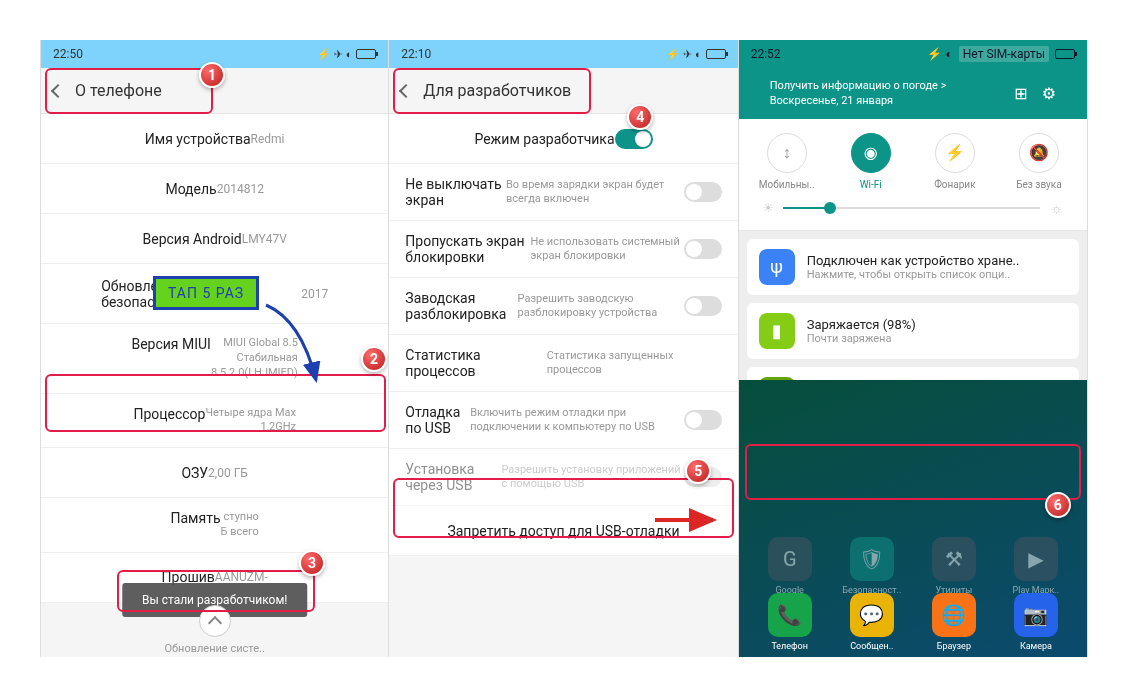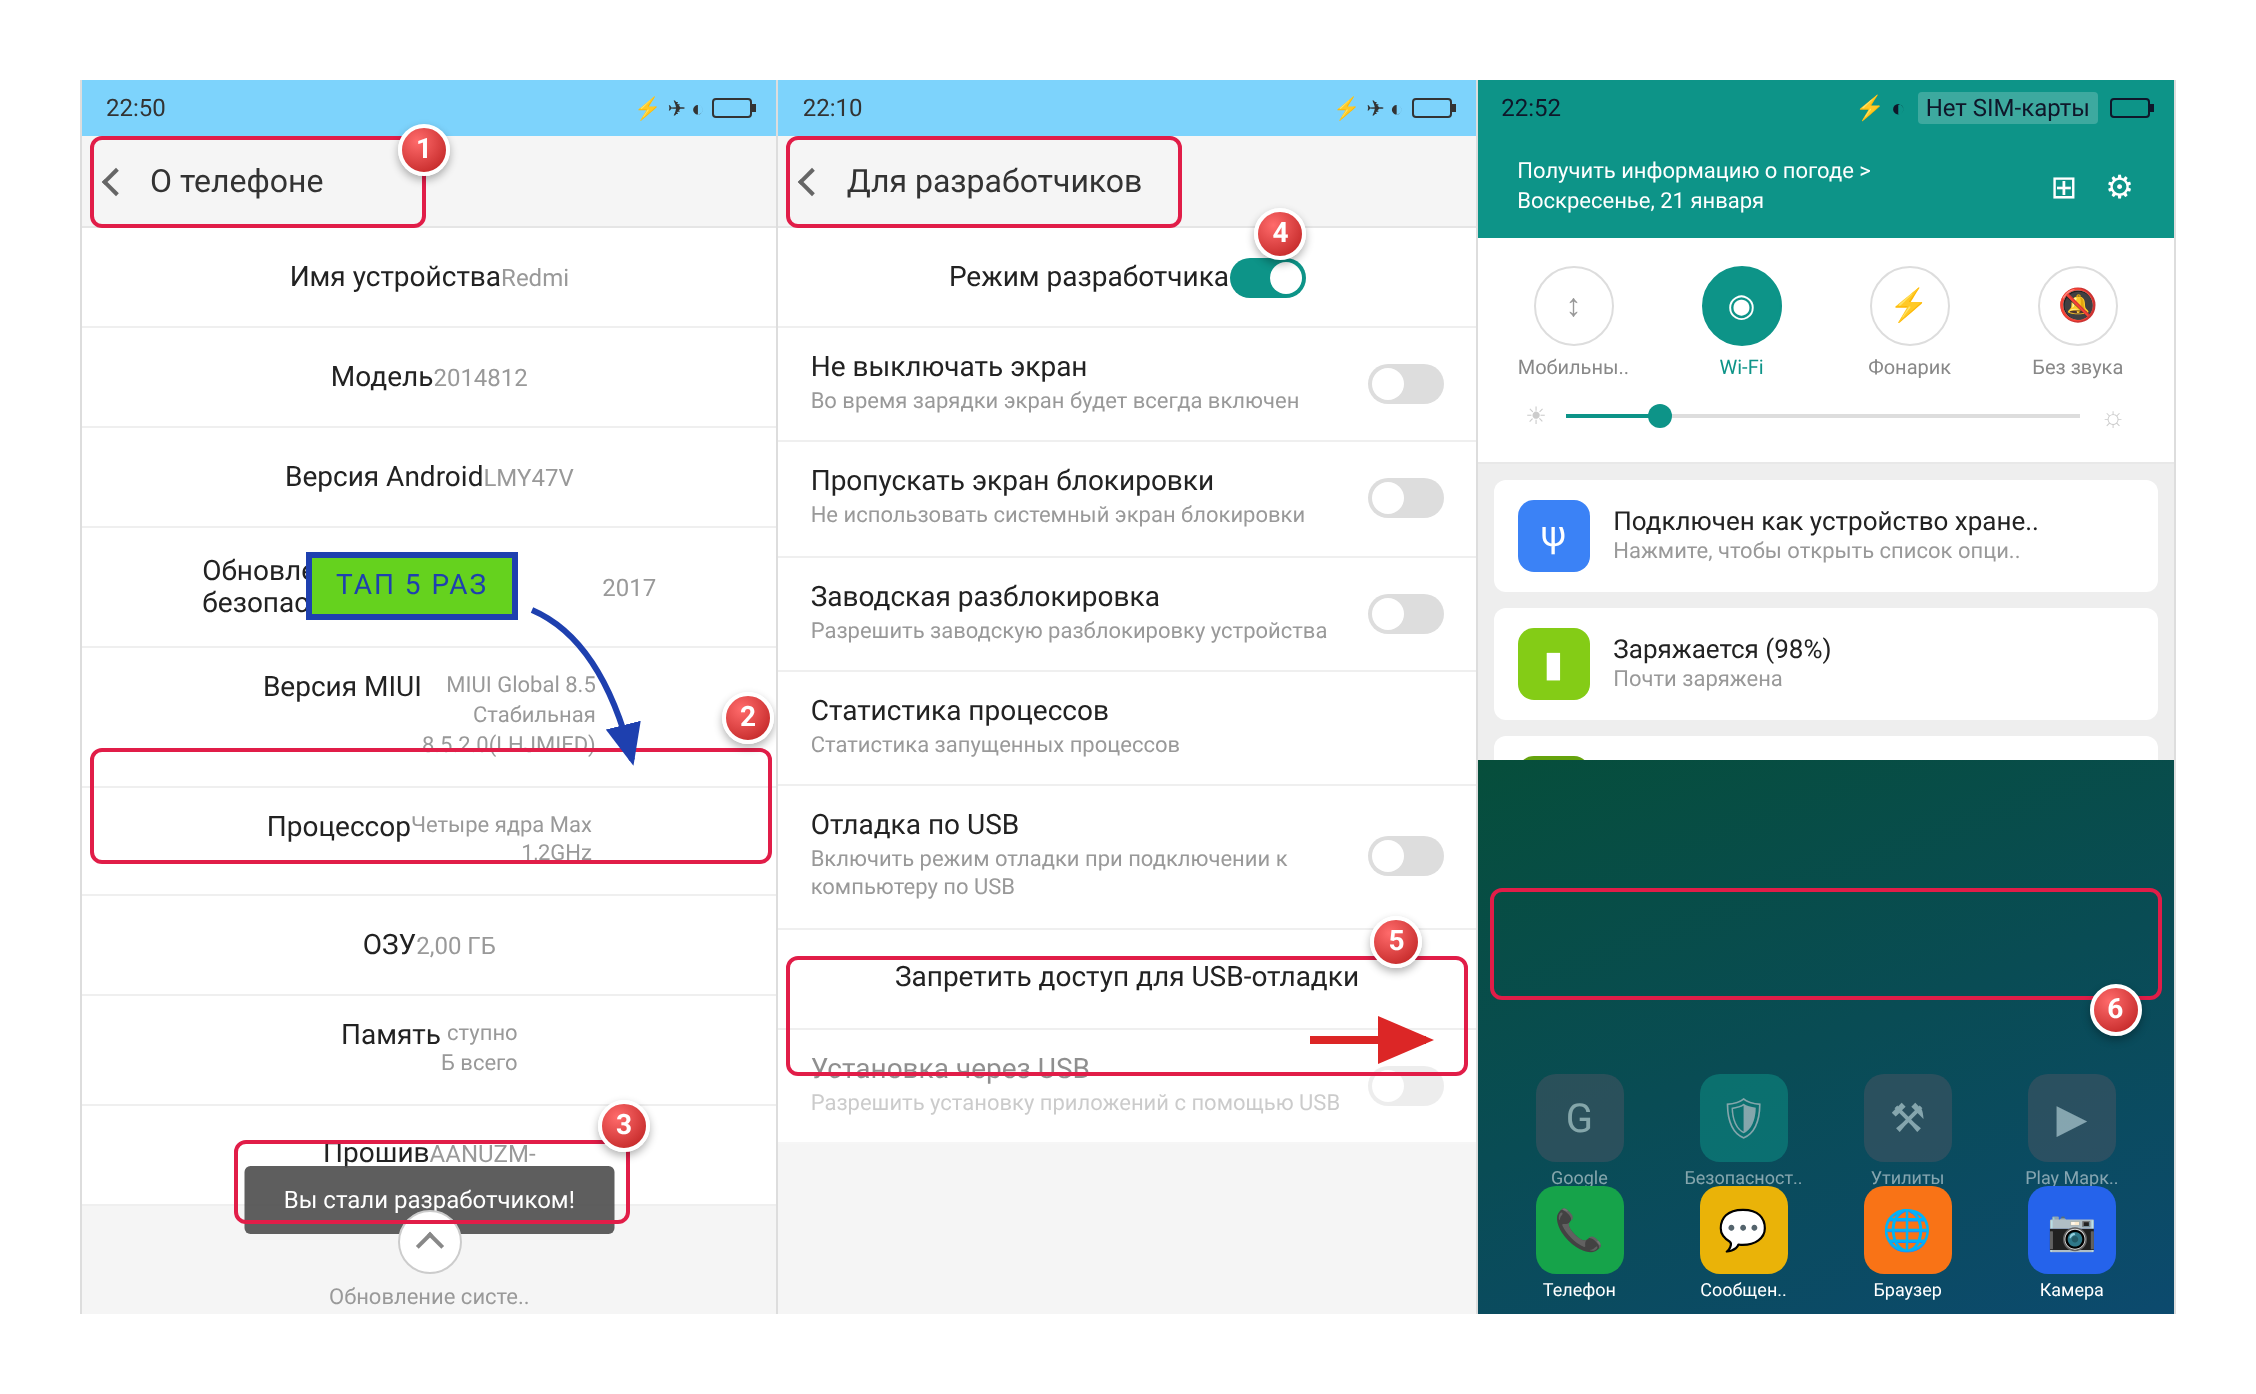--- a/index.html
+++ b/index.html
@@ -9,35 +9,35 @@
 .phone:first-child { border-left: 1px solid #ddd; }
 .status-bar { height: 28px; display: flex; justify-content: space-between; align-items: center; padding: 0 12px; font-size: 12px; background: #7dd3fc; color: #333; }
 .status-bar.teal { background: #0d9488; color: #0f172a; }
 .status-icons { display: flex; gap: 4px; align-items: center; font-size: 11px; }
 .header { height: 46px; display: flex; align-items: center; padding: 0 12px; background: #f5f5f5; border-bottom: 1px solid #e5e5e5; gap: 12px; }
 .back-icon { width: 10px; height: 10px; border-left: 2px solid #666; border-bottom: 2px solid #666; transform: rotate(45deg); }
 .header-title { font-size: 16px; color: #333; }
 .list { background: #fff; }
 .list-item { padding: 12px 16px; border-bottom: 1px solid #efefef; display: flex; justify-content: center; align-items: center; min-height: 50px; background: #fff; }
 .list-item.multi { flex-direction: row; align-items: flex-start; }
-.item-left { display: flex; flex-direction: column; flex: 1; }
+.item-left { display: flex; flex-direction: row; flex: 1; }
 .item-label { font-size: 14px; color: #222; }
 .item-sub { font-size: 11px; color: #999; margin-top: 2px; line-height: 1.3; }
 .item-value { font-size: 12px; color: #999; text-align: right; }
 .item-value-multi { display: flex; flex-direction: column; align-items: flex-end; font-size: 11px; color: #999; line-height: 1.35; }
 .toggle { width: 38px; height: 20px; border-radius: 10px; background: #ddd; position: relative; flex-shrink: 0; }
 .toggle.on { background: #0d9488; }
 .toggle::after { content: ""; width: 16px; height: 16px; border-radius: 50%; background: #fff; position: absolute; top: 2px; left: 2px; }
 .toggle.on::after { left: 20px; }
 .section-header { padding: 14px 16px 6px; font-size: 11px; color: #999; background: #f5f5f5; text-transform: uppercase; }
 .toast { position: absolute; bottom: 40px; left: 50%; transform: translateX(-50%); background: rgba(80,80,80,.92); color: #fff; padding: 10px 20px; border-radius: 3px; font-size: 12px; white-space: nowrap; }
 .scroll-up { position: absolute; bottom: 20px; left: 50%; transform: translateX(-50%); width: 32px; height: 32px; border: 1px solid #ccc; border-radius: 50%; display: flex; align-items: center; justify-content: center; background: #fff; }
 .scroll-up::before { content: ""; width: 8px; height: 8px; border-left: 2px solid #888; border-top: 2px solid #888; transform: rotate(45deg); margin-top: 4px; }
 .bottom-hint { position: absolute; bottom: 2px; left: 0; right: 0; text-align: center; font-size: 11px; color: #999; }
-.notif-header { background: #0d9488; color: #fff; padding: 10px 20px; display: flex; justify-content: space-between; align-items: center; }
+.notif-header { background: #0d9488; color: #fff; padding: 10px 31px; display: flex; justify-content: space-between; align-items: center; }
 .weather-info { font-size: 11px; line-height: 1.4; }
 .header-ctrls { display: flex; gap: 14px; font-size: 16px; }
 .qs-panel { background: #fff; padding: 14px 6px 10px; border-bottom: 1px solid #e8e8e8; }
 .qs-row { display: flex; justify-content: space-around; }
 .qs-item { display: flex; flex-direction: column; align-items: center; gap: 6px; width: 70px; }
 .qs-circle { width: 40px; height: 40px; border-radius: 50%; border: 1px solid #ddd; display: flex; align-items: center; justify-content: center; font-size: 16px; color: #999; }
 .qs-circle.active { background: #0d9488; border-color: #0d9488; color: #fff; }
 .qs-label { font-size: 10px; color: #888; text-align: center; }
 .brightness { display: flex; align-items: center; padding: 10px 18px 4px; gap: 10px; }
 .brightness-track { flex: 1; height: 2px; background: #ddd; position: relative; }
@@ -192,29 +192,29 @@
         <span class="item-sub">Статистика запущенных процессов</span>
       </div>
     </div>
     <div class="list-item">
       <div class="item-left">
         <span class="item-label">Отладка по USB</span>
         <span class="item-sub">Включить режим отладки при подключении к компьютеру по USB</span>
       </div>
       <div class="toggle"></div>
     </div>
-    <div class="list-item">
-      <span class="item-label">Запретить доступ для USB-отладки</span>
-    </div>
     <div class="list-item" style="opacity:.5">
       <div class="item-left">
         <span class="item-label">Установка через USB</span>
         <span class="item-sub">Разрешить установку приложений с помощью USB</span>
       </div>
       <div class="toggle"></div>
+    </div>
+    <div class="list-item">
+      <span class="item-label">Запретить доступ для USB-отладки</span>
     </div>
   </div>
   <div class="highlight-red" style="top:28px;left:4px;width:198px;height:46px"></div>
   <div class="badge" style="top:64px;left:238px">4</div>
   <div class="highlight-red" style="top:438px;left:4px;width:341px;height:60px"></div>
   <div class="badge" style="top:418px;left:296px">5</div>
   <svg class="arrow-svg" style="top:468px;left:264px" width="70" height="24">
         <defs>
           <marker id="ah2" markerWidth="8" markerHeight="8" refX="6" refY="3" orient="auto">
             <path d="M0,0 L0,6 L7,3 z" fill="#dc2626"></path>

